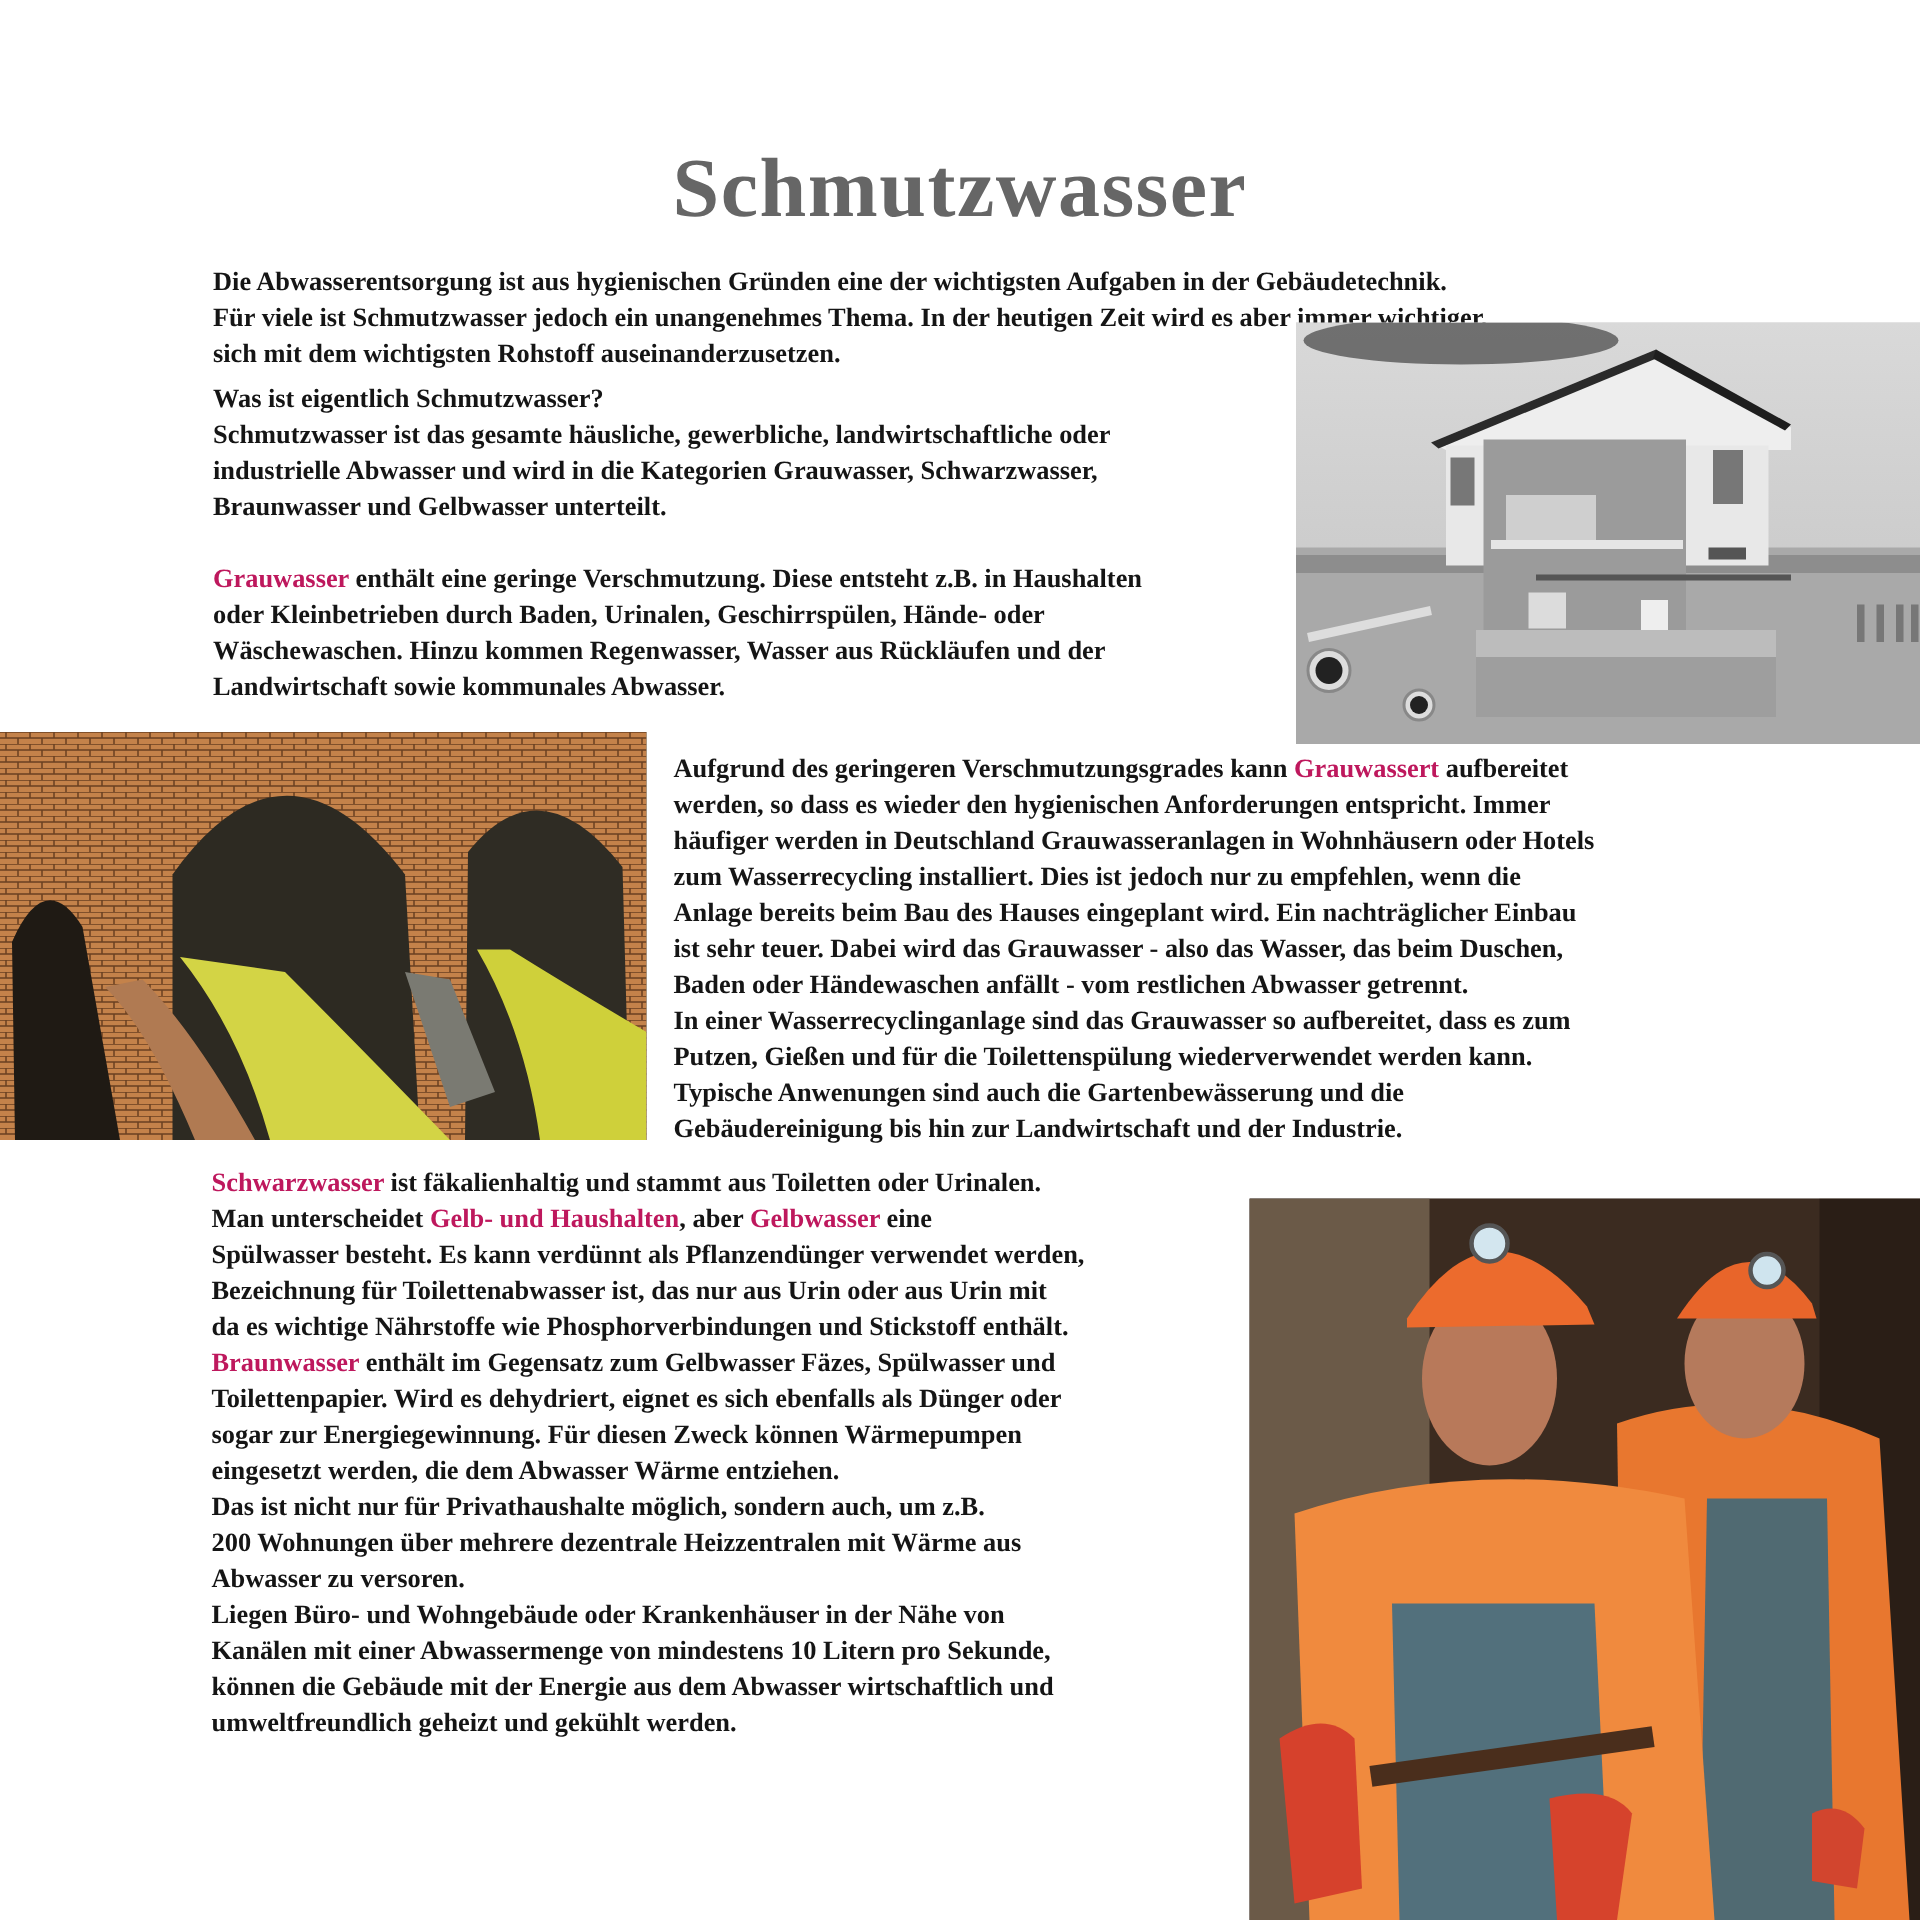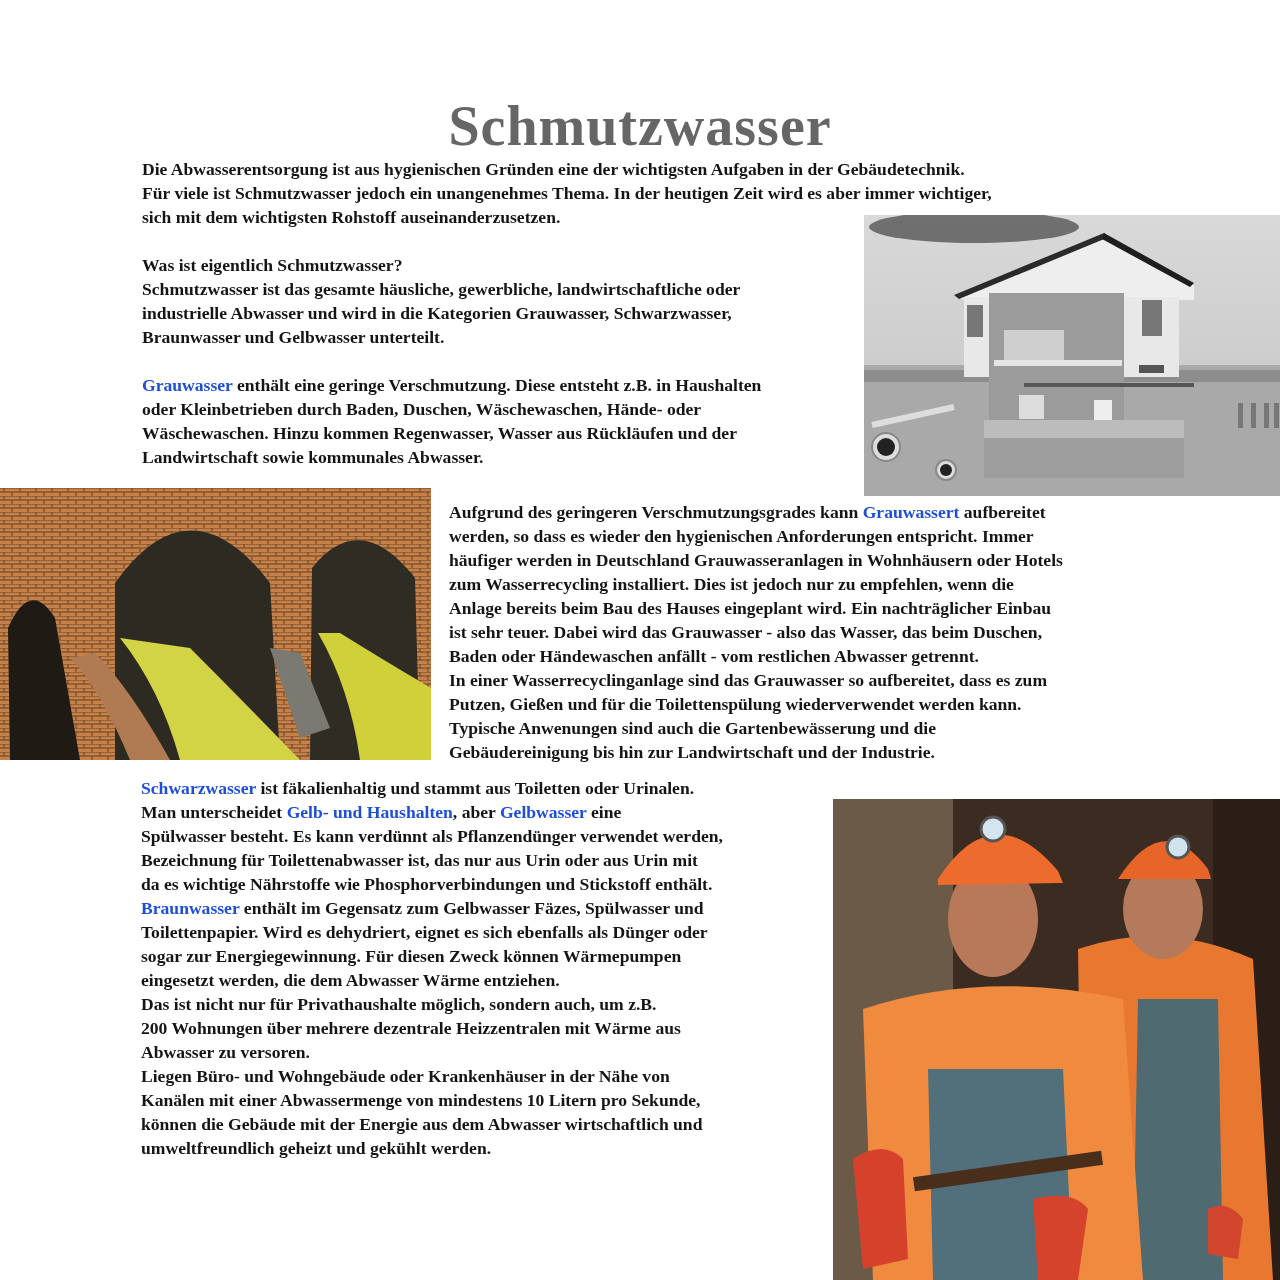--- a/index.html
+++ b/index.html
@@ -2,23 +2,23 @@
 <html><head>
 <meta charset="utf-8">
 <style>
   html, body { margin: 0; padding: 0; background: #ffffff; }
   body { width: 1280px; height: 1280px; position: relative; overflow: hidden;
          font-family: "Liberation Serif", "DejaVu Serif", serif; color: #111; }
   .title { position: absolute; left: 0; width: 1280px; top: 38px; text-align: center;
            font-size: 56px; font-weight: bold; color: #666666; letter-spacing: 1px; line-height: 100px; }
   .txt { position: absolute; font-size: 17.6px; line-height: 24px; font-weight: bold; color: #151515; }
   .txt p { margin: 0; }
-  .txt b { font-weight: bold; color: #1d4ed8; }
+  .txt b { font-weight: bold; color: #be185d; }
   .blank { height: 24px; }
-  #intro { left: 142px; top: 157px; width: 1000px; }
+  #intro { left: 142px; top: 175px; width: 1000px; }
   #section1 { left: 142px; top: 253px; width: 720px; }
   #section2 { left: 449px; top: 500px; width: 720px; }
   #section3 { left: 141px; top: 776px; width: 690px; }
 
   .img { position: absolute; overflow: hidden; }
   #img-house { left: 864px; top: 215px; width: 416px; height: 281px; background: #c9c9c9; }
   #img-sewer { left: 0; top: 488px; width: 431px; height: 272px; background: #5a4a36; }
   #img-workers { left: 833px; top: 799px; width: 447px; height: 481px; background: #3a2c22; }
   svg { display: block; }
 </style>
@@ -33,21 +33,21 @@
   <p>sich mit dem wichtigsten Rohstoff  auseinanderzusetzen.</p>
 </div>
 
 <div class="txt" id="section1">
   <p>Was ist eigentlich Schmutzwasser?</p>
   <p>Schmutzwasser ist das gesamte häusliche, gewerbliche, landwirtschaftliche oder</p>
   <p>industrielle Abwasser und wird in die Kategorien Grauwasser, Schwarzwasser,</p>
   <p>Braunwasser und Gelbwasser unterteilt.</p>
   <div class="blank"></div>
   <p><b>Grauwasser</b><span> enthält eine geringe Verschmutzung. Diese entsteht z.B. in Haushalten</span></p>
-  <p>oder Kleinbetrieben durch Baden, Duschen, Wäschewaschen, Hände- oder</p>
+  <p>oder Kleinbetrieben durch Baden, Urinalen, Geschirrspülen, Hände- oder</p>
   <p>Wäschewaschen. Hinzu kommen Regenwasser, Wasser aus Rückläufen und der</p>
   <p>Landwirtschaft sowie kommunales Abwasser.</p>
 </div>
 
 <div class="img" id="img-house">
   <svg width="416" height="281" viewBox="0 0 416 281">
     <defs>
       <linearGradient id="sky" x1="0" y1="0" x2="0" y2="1">
         <stop offset="0" stop-color="#d9d9d9"></stop>
           <stop offset="1" stop-color="#c2c2c2"></stop>

